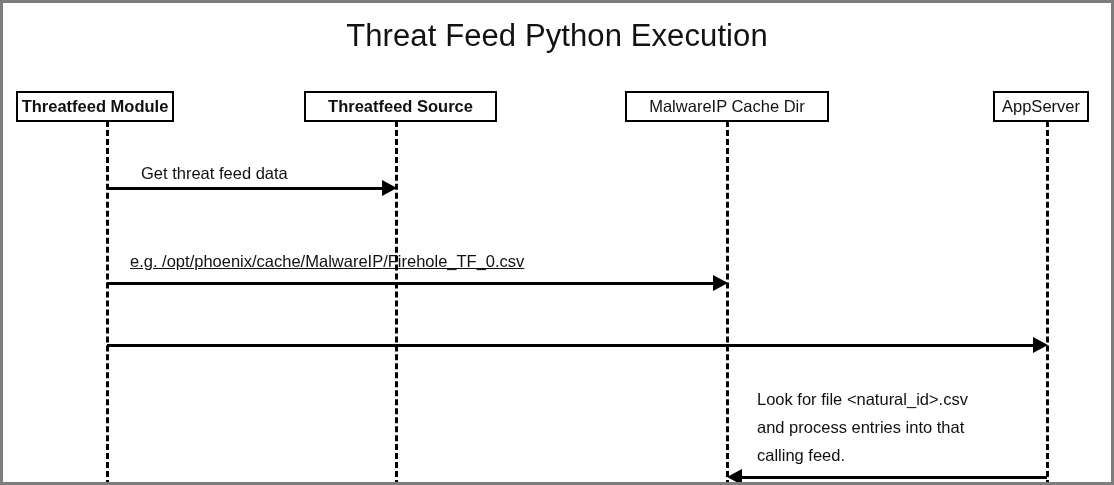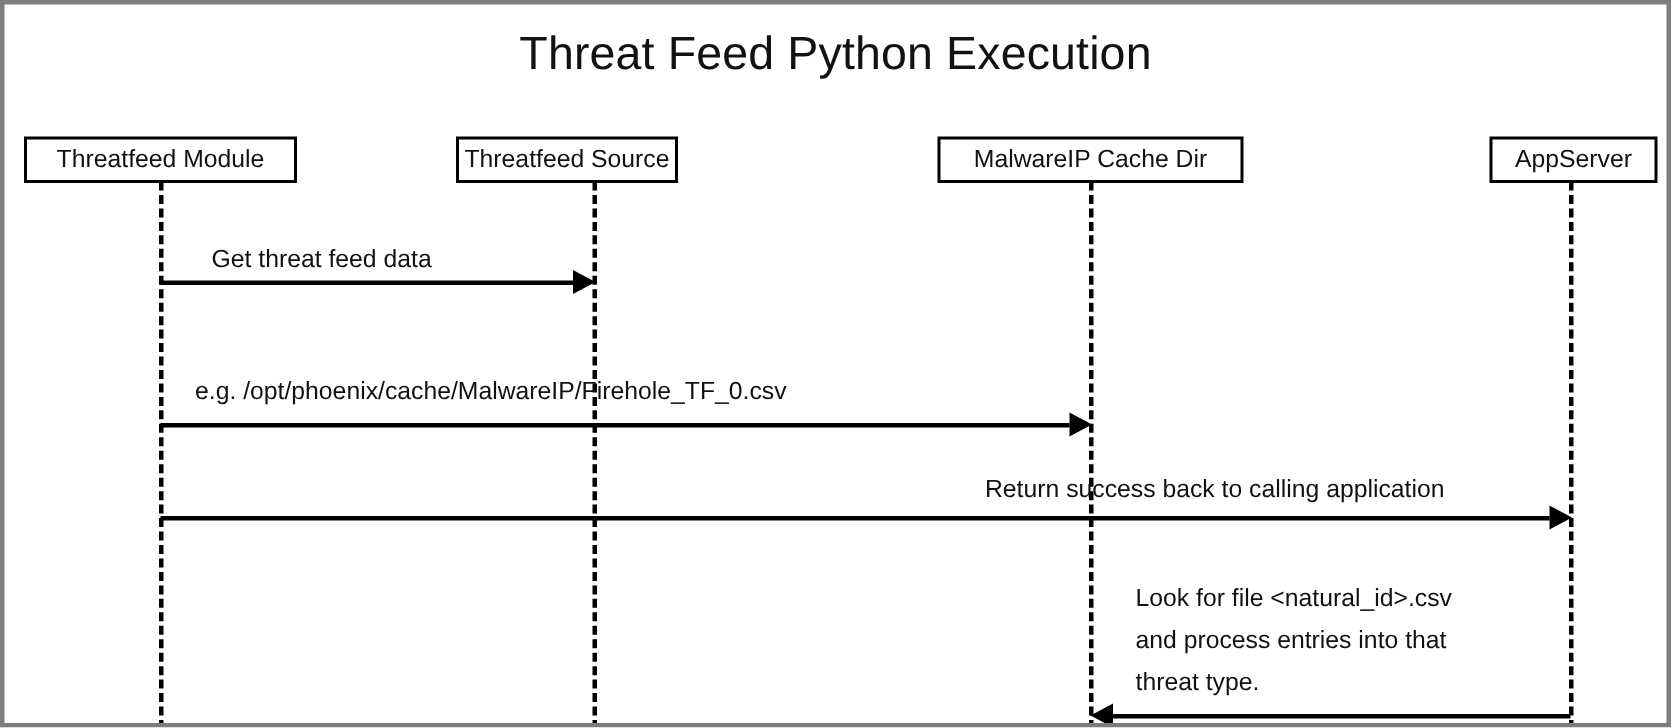--- a/index.html
+++ b/index.html
@@ -97,37 +97,36 @@
 <div id="canvas">
   <div class="inner">
 
     <div id="diagram-title">Threat Feed Python Execution</div>
 
     <div class="lifeline" style="left:103px; top:114px; height:365px;"></div>
     <div class="lifeline" style="left:392px; top:114px; height:365px;"></div>
     <div class="lifeline" style="left:723px; top:114px; height:365px;"></div>
     <div class="lifeline" style="left:1043px; top:114px; height:365px;"></div>
 
-    <div class="participant-box" style="left:13px; top:84px; width:182px;">Threatfeed Module</div>
-    <div class="participant-box" style="left:301px; top:84px; width:148px;">Threatfeed Source</div>
+    <div class="participant-box" style="left:13px; top:84px; width:158px;font-weight:bold;">Threatfeed Module</div>
+    <div class="participant-box" style="left:301px; top:84px; width:193px;font-weight:bold;">Threatfeed Source</div>
     <div class="participant-box" style="left:622px; top:84px; width:204px;">MalwareIP Cache Dir</div>
-    <div class="participant-box" style="left:990px; top:84px; width:112px;text-align:center;">AppServer</div>
+    <div class="participant-box" style="left:990px; top:84px; width:96px;text-align:center;">AppServer</div>
 
     <div class="msg-label left-align" style="left:138px; top:155px;">Get threat feed data</div>
     <div class="msg-line" style="left:104px; top:180px; width:275px;"></div>
     <div class="arrow-head right" style="left:379px; top:173px;"></div>
 
-    <div class="msg-label left-align" style="left:127px; top:243px;">e.g. /opt/phoenix/cache/MalwareIP/Firehole_TF_0.csv</div>
+    <div class="msg-label left-align" style="left:127px; top:243px;text-decoration:underline;">e.g. /opt/phoenix/cache/MalwareIP/Firehole_TF_0.csv</div>
     <div class="msg-line" style="left:104px; top:275px; width:606px;"></div>
     <div class="arrow-head right" style="left:710px; top:268px;"></div>
 
-    <div class="msg-label right-align" style="left:560px; top:308px; width:400px;">Return success back to calling application</div>
     <div class="msg-line" style="left:104px; top:337px; width:926px;"></div>
     <div class="arrow-head right" style="left:1030px; top:330px;"></div>
 
     <div class="msg-label left-align" style="left:754px; top:409px;">and process entries into that</div>
     <div class="msg-label left-align" style="left:754px; top:381px;">Look for file &lt;natural_id&gt;.csv</div>
-    <div class="msg-label left-align" style="left:754px; top:437px;">threat type.</div>
+    <div class="msg-label left-align" style="left:754px; top:437px;">calling feed.</div>
     <div class="msg-line" style="left:739px; top:469px; width:305px;"></div>
     <div class="arrow-head left" style="left:724px; top:462px;"></div>
 
   </div>
 </div>
 
 </body></html>

